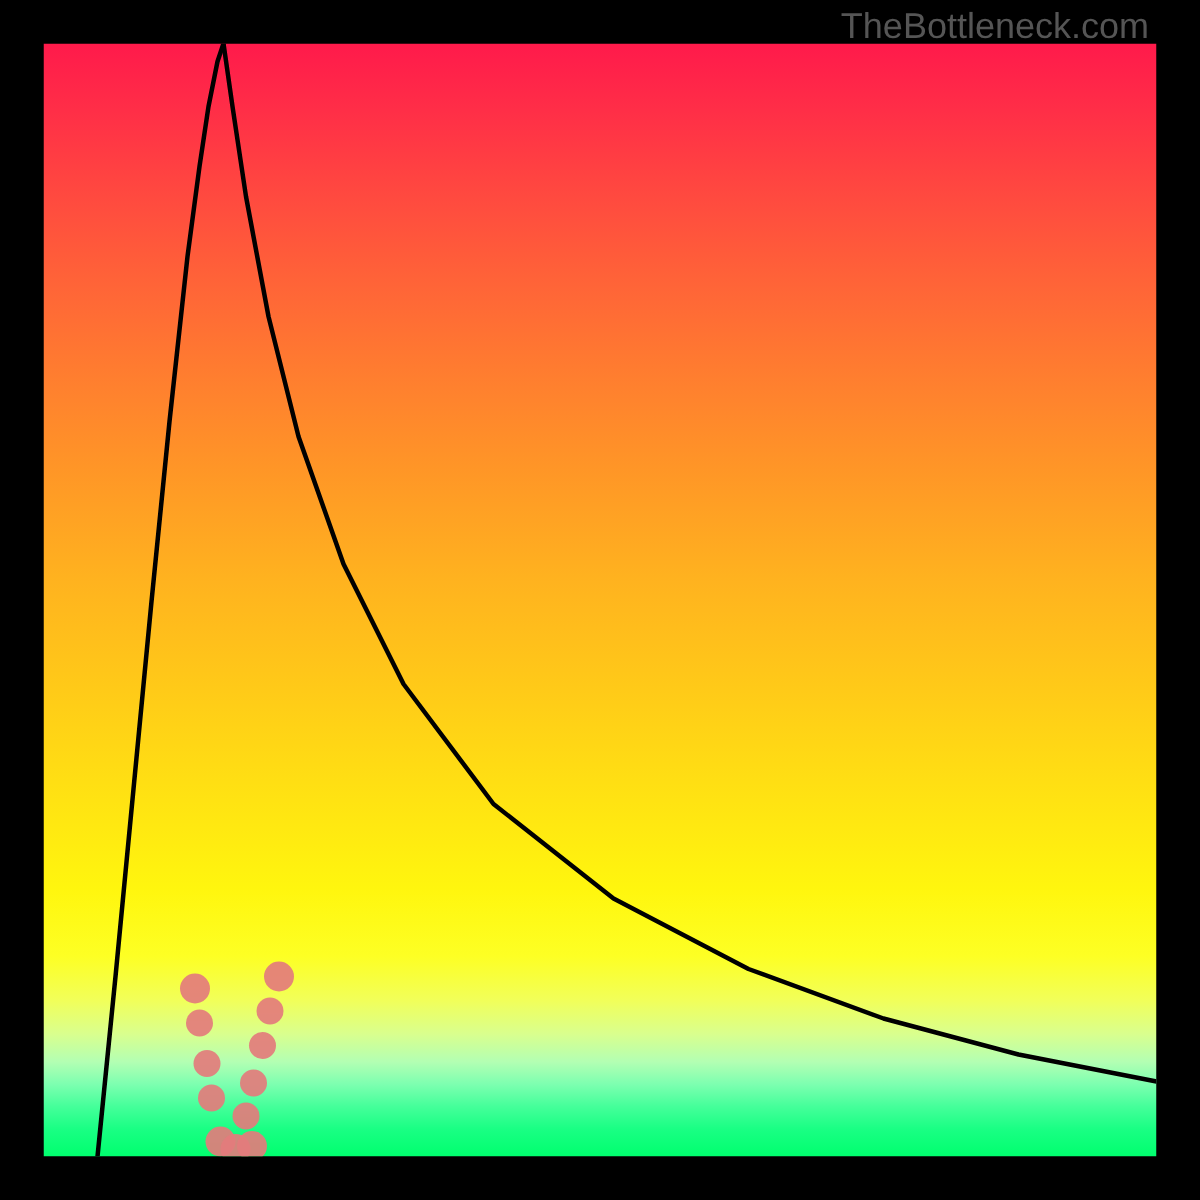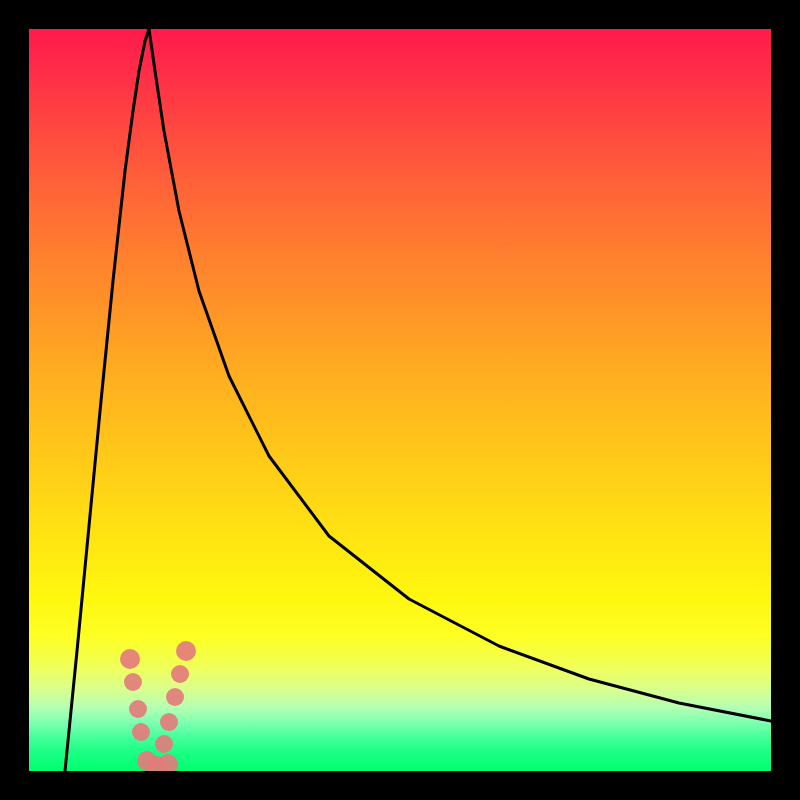--- a/index.html
+++ b/index.html
@@ -91,13 +91,14 @@
           <circle cx="128" cy="737" r="10" class="dot"></circle>
           <circle cx="139" cy="735" r="10" class="dot"></circle>
           <circle cx="135" cy="715" r="9" class="dot"></circle>
           <circle cx="140" cy="693" r="9" class="dot"></circle>
           <circle cx="146" cy="668" r="9" class="dot"></circle>
           <circle cx="151" cy="645" r="9" class="dot"></circle>
           <circle cx="157" cy="622" r="10" class="dot"></circle>
         </g>
     </svg>
   </div>
+  <div class="watermark">TheBottleneck.com</div>
 </div>
 
 </body></html>

